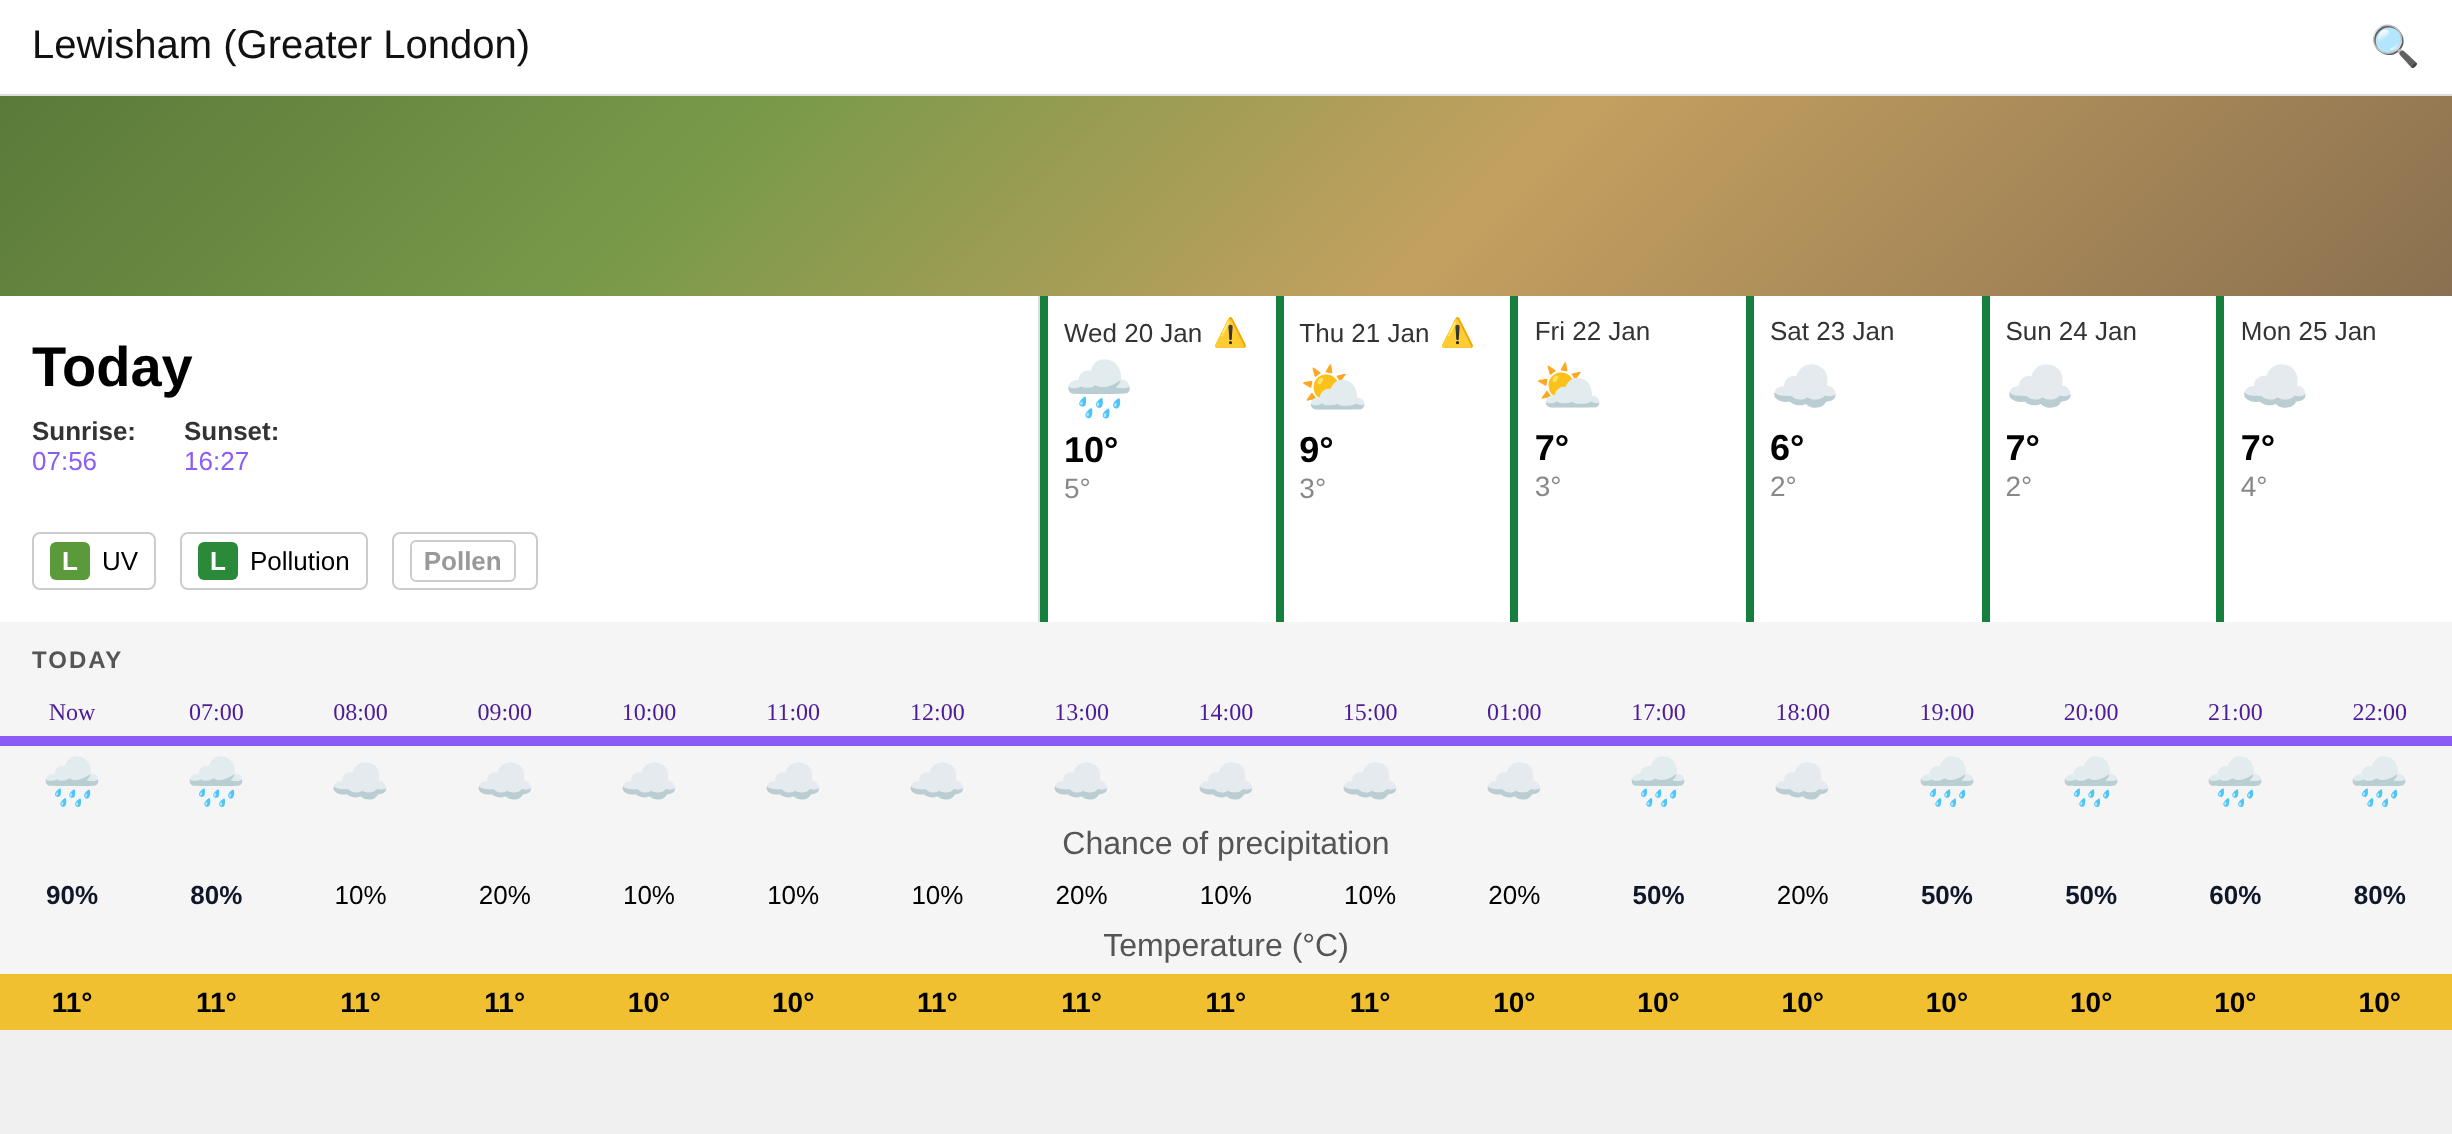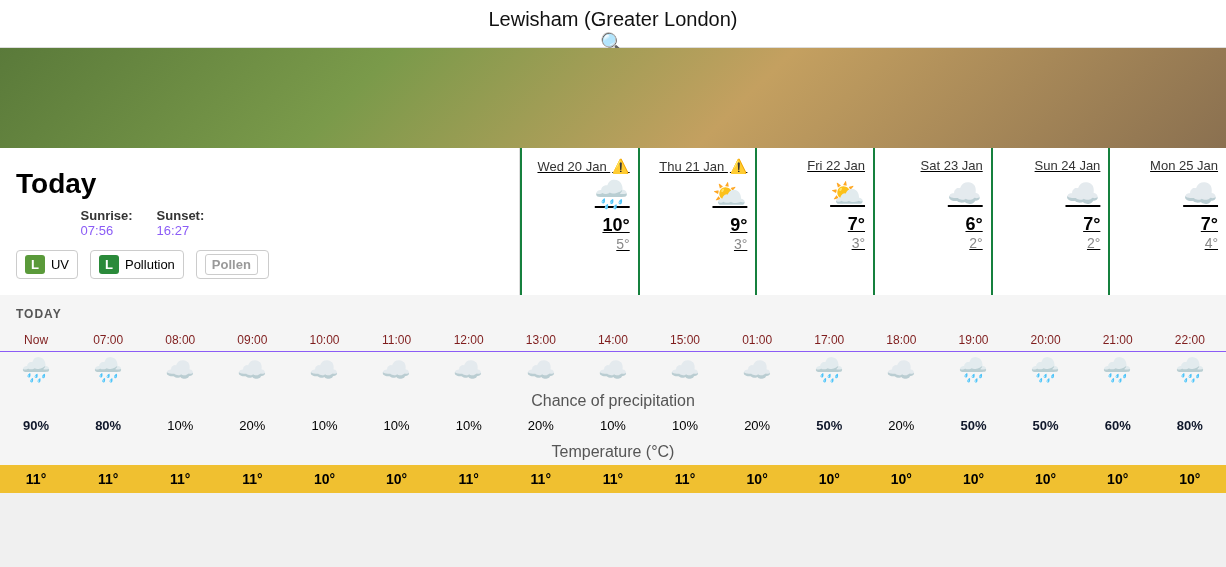--- a/index.html
+++ b/index.html
@@ -2,21 +2,20 @@
 <html><head>
   <meta charset="utf-8">
   <style>
     * { box-sizing: border-box; margin: 0; padding: 0; }
     body { font-family: Arial, sans-serif; background: #f0f0f0; width: 1226px; }
 
     .header-bar {
       display: flex; align-items: center; justify-content: space-between;
       background: white; padding: 8px 16px; border-bottom: 1px solid #ddd;
       height: 48px;
-      flex-direction: column;
     }
     .header-title { font-size: 20px; font-weight: normal; color: #111; }
     .search-icon-btn { background: none; border: none; cursor: pointer; font-size: 20px; color: #555; }
 
     .hero-image {
       width: 100%; height: 100px; overflow: hidden; position: relative;
       background: linear-gradient(135deg, #5a7a3a 0%, #7a9a4a 30%, #c4a060 60%, #8a7050 100%);
     }
 
     .main-content {
@@ -26,21 +25,21 @@
     .today-panel {
       min-width: 520px; max-width: 520px; padding: 20px 16px 16px 16px;
       border-right: 1px solid #ddd;
     }
 
     .today-title { font-size: 28px; font-weight: bold; margin-bottom: 8px; }
     .today-temps { font-size: 22px; margin-bottom: 16px; }
     .today-temps .high { font-weight: bold; }
     .today-temps .low { color: #888; margin-left: 6px; }
 
-    .sunrise-sunset { display: flex; gap: 24px; margin-bottom: 12px; font-size: 13px; justify-content: center; }
+    .sunrise-sunset { display: flex; gap: 24px; margin-bottom: 28px; font-size: 13px; }
     .sunrise-sunset .label { font-weight: bold; color: #333; }
     .sunrise-sunset .value { color: #8b5cf6; }
 
     .today-description { font-size: 14px; color: #444; max-width: 220px; }
 
     .badges { display: flex; gap: 12px; margin-top: 12px; }
     .badge {
       display: flex; align-items: center; gap: 4px; font-size: 13px; padding: 3px 8px;
       border: 1px solid #ccc; border-radius: 4px;
     }
@@ -49,39 +48,39 @@
     .badge-pollen { border: 1px solid #ccc; background: white; color: #999; padding: 2px 6px; border-radius: 3px; margin-right: 2px; font-weight: bold; }
 
     .today-info-row {
       display: flex; align-items: flex-start; gap: 16px;
     }
 
     .forecast-strip {
       display: flex; flex: 1;
     }
     .forecast-day {
-      flex: 1; border-left: 2px solid #15803d; padding: 10px 8px; text-align: right; min-width: 100px; text-decoration: underline;
+      flex: 1; border-left: 4px solid #15803d; padding: 10px 8px; text-align: left; min-width: 100px;
     }
     .forecast-day-name { font-size: 13px; color: #333; margin-bottom: 4px; }
     .forecast-icon { font-size: 28px; margin: 4px 0; }
     .warning-icon { color: #e8a000; font-size: 14px; margin-left: 2px; }
 
     .hourly-section {
       background: #f5f5f5; padding: 12px 0 0 0;
     }
     .hourly-label {
       font-size: 12px; font-weight: bold; color: #555; padding: 0 16px 8px 16px; letter-spacing: 1px;
     }
     .hourly-table {
       width: 100%; border-collapse: collapse; font-size: 13px;
     }
     .hourly-table th, .hourly-table td {
       text-align: center; padding: 4px 2px; min-width: 68px;
     }
-    .hourly-table th { font-weight: normal; color: #7f1d1d; border-bottom: 1px solid #8b5cf6; }
+    .hourly-table th { font-weight: normal; color: #4c1d95; border-bottom: 5px solid #8b5cf6; font-family: Liberation Serif, serif; }
     .hourly-table .time-row th { font-size: 12px; }
     .hourly-icon { font-size: 24px; }
     .precip-label { text-align: left; padding-left: 8px; color: #555; font-size: 16px; }
     .precip-high { color: #0f172a; font-weight: bold; }
     .temp-row td { background: #f0c030; font-weight: bold; font-size: 14px; }
   </style>
 </head>
 <body>
 
 <div class="header-bar">

